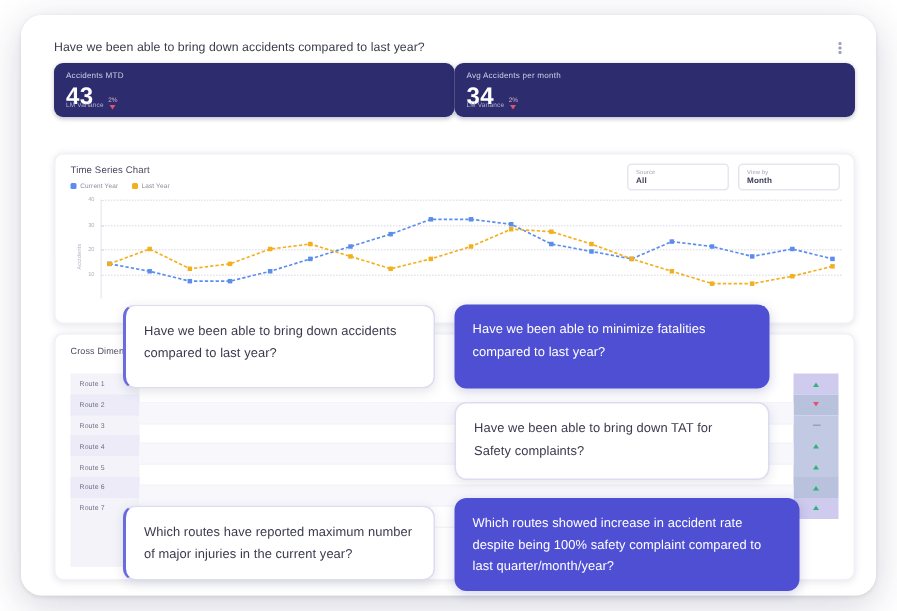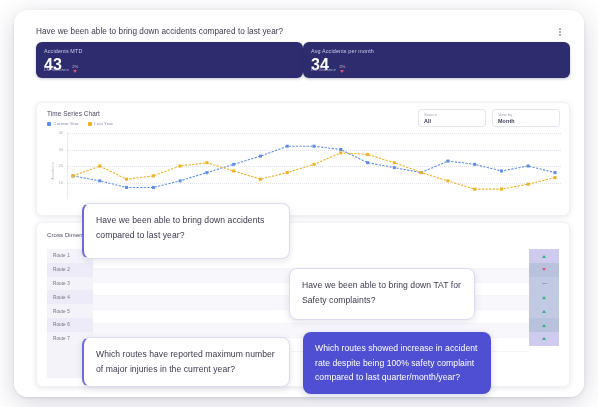--- a/index.html
+++ b/index.html
@@ -343,16 +343,17 @@
             </div>
           </div>
       </div>
     </div>
 
   </div>
 </div>
 
 <div class="bubbles">
   <div class="bubble light accent-left" style="left:82px;top:203px;width:208px;height:56px;">Have we been able to bring down accidents compared to last year?</div>
-  <div class="bubble light" style="left:289px;top:268px;width:186px;height:52px;">Have we been able to bring down TAT for Safety complaints?</div>
+  <div class="bubble dark" style="left:303px;top:203px;width:210px;height:56px;">Have we been able to minimize fatalities compared to last year?</div>
+  <div class="bubble light" style="left:303px;top:268px;width:210px;height:52px;">Have we been able to bring down TAT for Safety complaints?</div>
   <div class="bubble light accent-left" style="left:82px;top:337px;width:208px;height:50px;">Which routes have reported maximum number of major injuries in the current year?</div>
-  <div class="bubble dark" style="left:303px;top:332px;width:188px;height:62px;">Which routes showed increase in accident rate despite being 100% safety complaint compared to last quarter/month/year?</div>
+  <div class="bubble dark" style="left:303px;top:332px;width:230px;height:62px;">Which routes showed increase in accident rate despite being 100% safety complaint compared to last quarter/month/year?</div>
 </div>
 
 </body></html>

